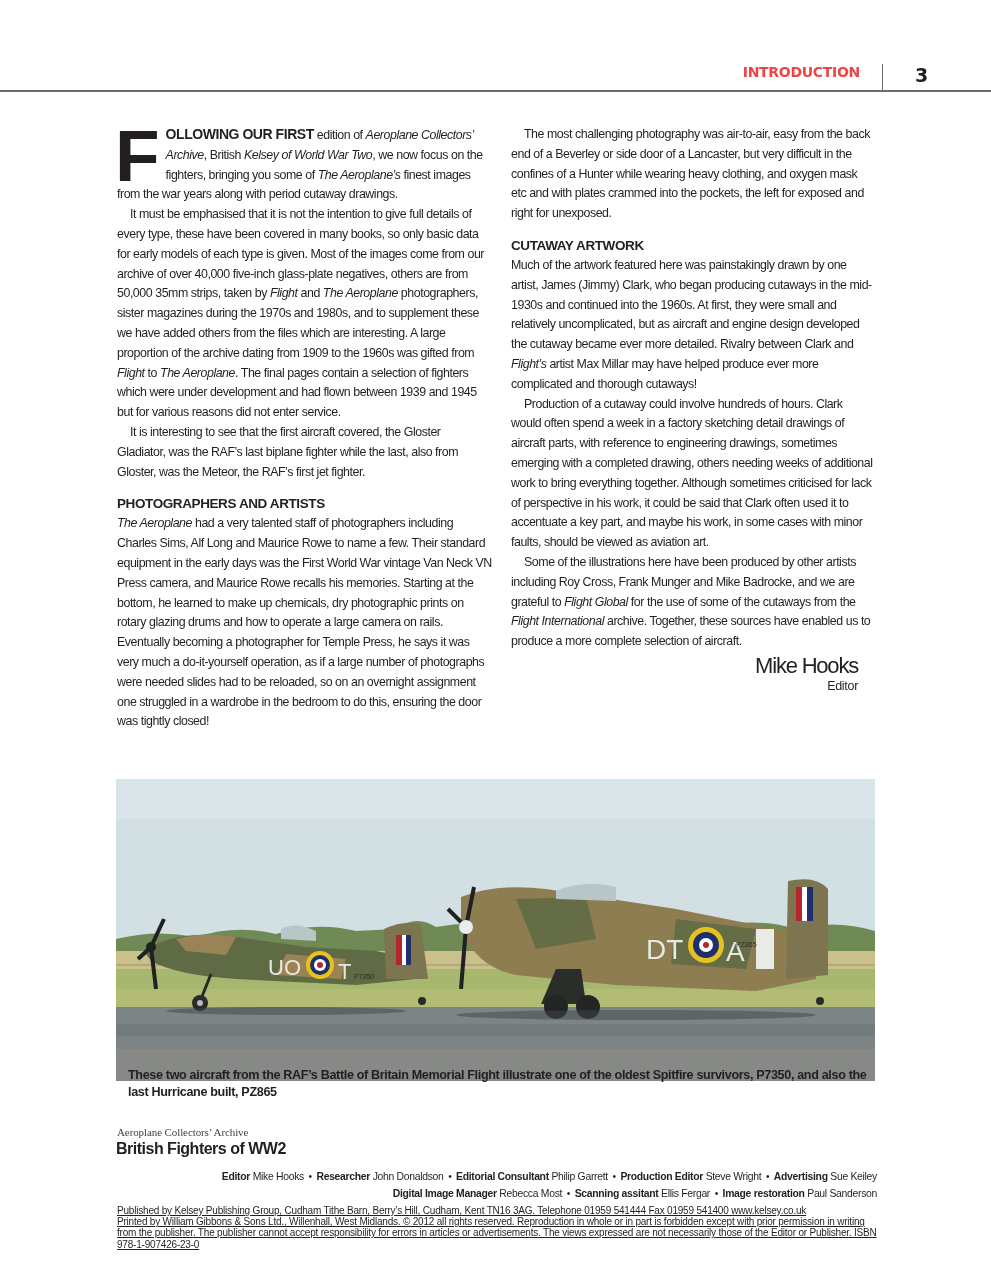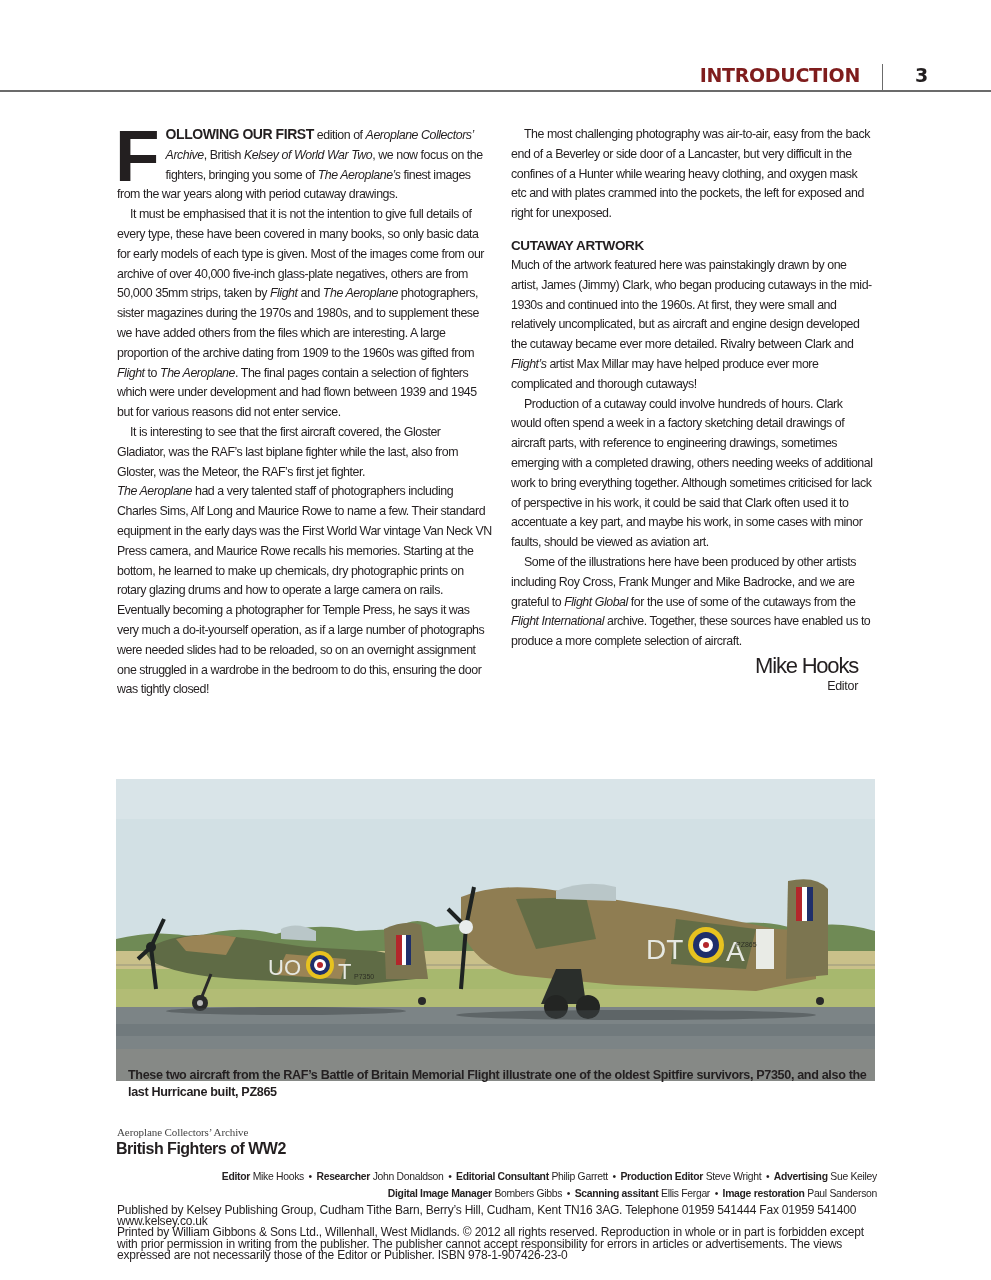--- a/index.html
+++ b/index.html
@@ -1,21 +1,21 @@
 <!DOCTYPE html>
 <html><head>
 <meta charset="utf-8">
 <style>
   html, body { margin: 0; padding: 0; background: #ffffff; }
   body { width: 991px; height: 1280px; position: relative; overflow: hidden;
          font-family: "Liberation Sans", sans-serif; color: #231f20; }
   .header { position: absolute; left: 0; top: 0; width: 991px; height: 92px; }
   .header-rule { position: absolute; left: 0; top: 90px; width: 991px; height: 2px; background: #6b6b6b; }
-  .header-title { position: absolute; right: 131px; top: 64px; font-size: 19px; font-weight: bold;
-                  letter-spacing: -0.3px; color: #7f1d1d; font-family: "DejaVu Sans", sans-serif; }
+  .header-title { position: absolute; right: 131px; top: 64px; font-size: 14px; font-weight: bold;
+                  letter-spacing: -0.3px; color: #ef4444; font-family: "DejaVu Sans", sans-serif; }
   .header-sep { position: absolute; left: 882px; top: 64px; width: 1px; height: 28px; background: #6b6b6b; }
   .header-page { position: absolute; left: 915px; top: 64px; font-size: 19px; font-weight: bold;
                  color: #231f20; font-family: "DejaVu Sans", sans-serif; }
 
   .col { position: absolute; top: 125px; font-family: "Liberation Sans", sans-serif;
          font-size: 12.4px; line-height: 19.8px; color: #231f20; letter-spacing: -0.45px;
          transform-origin: 0 0; }
   .col-left { left: 117px; width: 375px; }
   .col-right { left: 511px; width: 362px; }
   .col p { margin: 0; text-align: left; }
@@ -39,39 +39,40 @@
              font-size: 12.6px; line-height: 17px; letter-spacing: -0.35px; color: #231f20; margin-left: 12px; }
 
   .pub-series { position: absolute; left: 117px; top: 1126px; font-family: "Liberation Serif", serif;
                 font-size: 11px; color: #444; letter-spacing: -0.1px; }
   .pub-title { position: absolute; left: 116px; top: 1140px; font-size: 16px; font-weight: bold;
                letter-spacing: -0.5px; color: #231f20; }
   .credits { position: absolute; left: 117px; top: 1168px; width: 760px; font-size: 10.4px;
              line-height: 17px; letter-spacing: -0.3px; color: #231f20; text-align: right; }
   .credits b { font-weight: bold; }
   .credits .bullet { padding: 0 2px; }
-  .legal { position: absolute; left: 117px; top: 1205px; width: 760px; font-size: 12px; line-height: 11.2px;
-           letter-spacing: -0.2px; color: #231f20; }
+  .legal { position: absolute; left: 117px; top: 1205px; width: 760px; font-size: 10px; line-height: 11.2px;
+           letter-spacing: -0.2px; color: #231f20; text-decoration: underline; }
 </style>
 </head>
 <body>
 
 <div class="header">
   <span class="header-title">INTRODUCTION</span>
   <span class="header-sep"></span>
   <span class="header-page">3</span>
   <div class="header-rule"></div>
 </div>
 
 <div class="col col-left">
   <p>
     <span class="dropcap">F</span><span class="lead-in">OLLOWING OUR FIRST</span><span> edition of </span><i>Aeroplane Collectors’ Archive</i><span>, British </span><i>Kelsey of World War Two</i><span>, we now focus on the fighters, bringing you some of </span><i>The Aeroplane’s</i><span> finest images from the war years along with period cutaway drawings.</span>
   </p>
   <p class="indent"><span>It must be emphasised that it is not the intention to give full details of every type, these have been covered in many books, so only basic data for early models of each type is given. Most of the images come from our archive of over 40,000 five-inch glass-plate negatives, others are from 50,000 35mm strips, taken by </span><i>Flight</i><span> and </span><i>The Aeroplane</i><span> photographers, sister magazines during the 1970s and 1980s, and to supplement these we have added others from the files which are interesting. A large proportion of the archive dating from 1909 to the 1960s was gifted from </span><i>Flight</i><span> to </span><i>The Aeroplane</i><span>. The final pages contain a selection of fighters which were under development and had flown between 1939 and 1945 but for various reasons did not enter service.</span></p>
   <p class="indent">It is interesting to see that the first aircraft covered, the Gloster Gladiator, was the RAF’s last biplane fighter while the last, also from Gloster, was the Meteor, the RAF’s first jet fighter.</p>
+  <p class="section-heading">PHOTOGRAPHERS AND ARTISTS</p>
   <p><i>The Aeroplane</i><span> had a very talented staff of photographers including Charles Sims, Alf Long and Maurice Rowe to name a few. Their standard equipment in the early days was the First World War vintage Van Neck VN Press camera, and Maurice Rowe recalls his memories. Starting at the bottom, he learned to make up chemicals, dry photographic prints on rotary glazing drums and how to operate a large camera on rails. Eventually becoming a photographer for Temple Press, he says it was very much a do-it-yourself operation, as if a large number of photographs were needed slides had to be reloaded, so on an overnight assignment one struggled in a wardrobe in the bedroom to do this, ensuring the door was tightly closed!</span></p>
 </div>
 
 <div class="col col-right">
   <p class="indent">The most challenging photography was air-to-air, easy from the back end of a Beverley or side door of a Lancaster, but very difficult in the confines of a Hunter while wearing heavy clothing, and oxygen mask etc and with plates crammed into the pockets, the left for exposed and right for unexposed.</p>
   <p class="section-heading">CUTAWAY ARTWORK</p>
   <p><span>Much of the artwork featured here was painstakingly drawn by one artist, James (Jimmy) Clark, who began producing cutaways in the mid-1930s and continued into the 1960s. At first, they were small and relatively uncomplicated, but as aircraft and engine design developed the cutaway became ever more detailed. Rivalry between Clark and </span><i>Flight’s</i><span> artist Max Millar may have helped produce ever more complicated and thorough cutaways!</span></p>
   <p class="indent">Production of a cutaway could involve hundreds of hours. Clark would often spend a week in a factory sketching detail drawings of aircraft parts, with reference to engineering drawings, sometimes emerging with a completed drawing, others needing weeks of additional work to bring everything together. Although sometimes criticised for lack of perspective in his work, it could be said that Clark often used it to accentuate a key part, and maybe his work, in some cases with minor faults, should be viewed as aviation art.</p>
   <p class="indent"><span>Some of the illustrations here have been produced by other artists including Roy Cross, Frank Munger and Mike Badrocke, and we are grateful to </span><i>Flight Global</i><span> for the use of some of the cutaways from the </span><i>Flight International</i><span> archive. Together, these sources have enabled us to produce a more complete selection of aircraft.</span></p>
 </div>
@@ -167,21 +168,21 @@
     <span class="bullet">•</span>
     <b>Researcher</b> <span>John Donaldson</span>
     <span class="bullet">•</span>
     <b>Editorial Consultant</b> <span>Philip Garrett</span>
     <span class="bullet">•</span>
     <b>Production Editor</b> <span>Steve Wright</span>
     <span class="bullet">•</span>
     <b>Advertising</b> <span>Sue Keiley</span>
   </div>
   <div>
-    <b>Digital Image Manager</b> <span>Bombers Gibbs</span>
+    <b>Digital Image Manager</b> <span>Rebecca Most</span>
     <span class="bullet">•</span>
     <b>Scanning assitant</b> <span>Ellis Fergar</span>
     <span class="bullet">•</span>
     <b>Image restoration</b> <span>Paul Sanderson</span>
   </div>
 </div>
 
 <div class="legal">
   <div>Published by Kelsey Publishing Group, Cudham Tithe Barn, Berry’s Hill, Cudham, Kent  TN16 3AG. Telephone 01959 541444 Fax 01959 541400 www.kelsey.co.uk</div>
   <div>Printed by William Gibbons &amp; Sons Ltd., Willenhall, West Midlands. © 2012 all rights reserved. Reproduction in whole or in part is forbidden except with prior permission in writing from the publisher. The publisher cannot accept responsibility for errors in articles or advertisements. The views expressed are not necessarily those of the Editor or Publisher. ISBN 978-1-907426-23-0</div>

